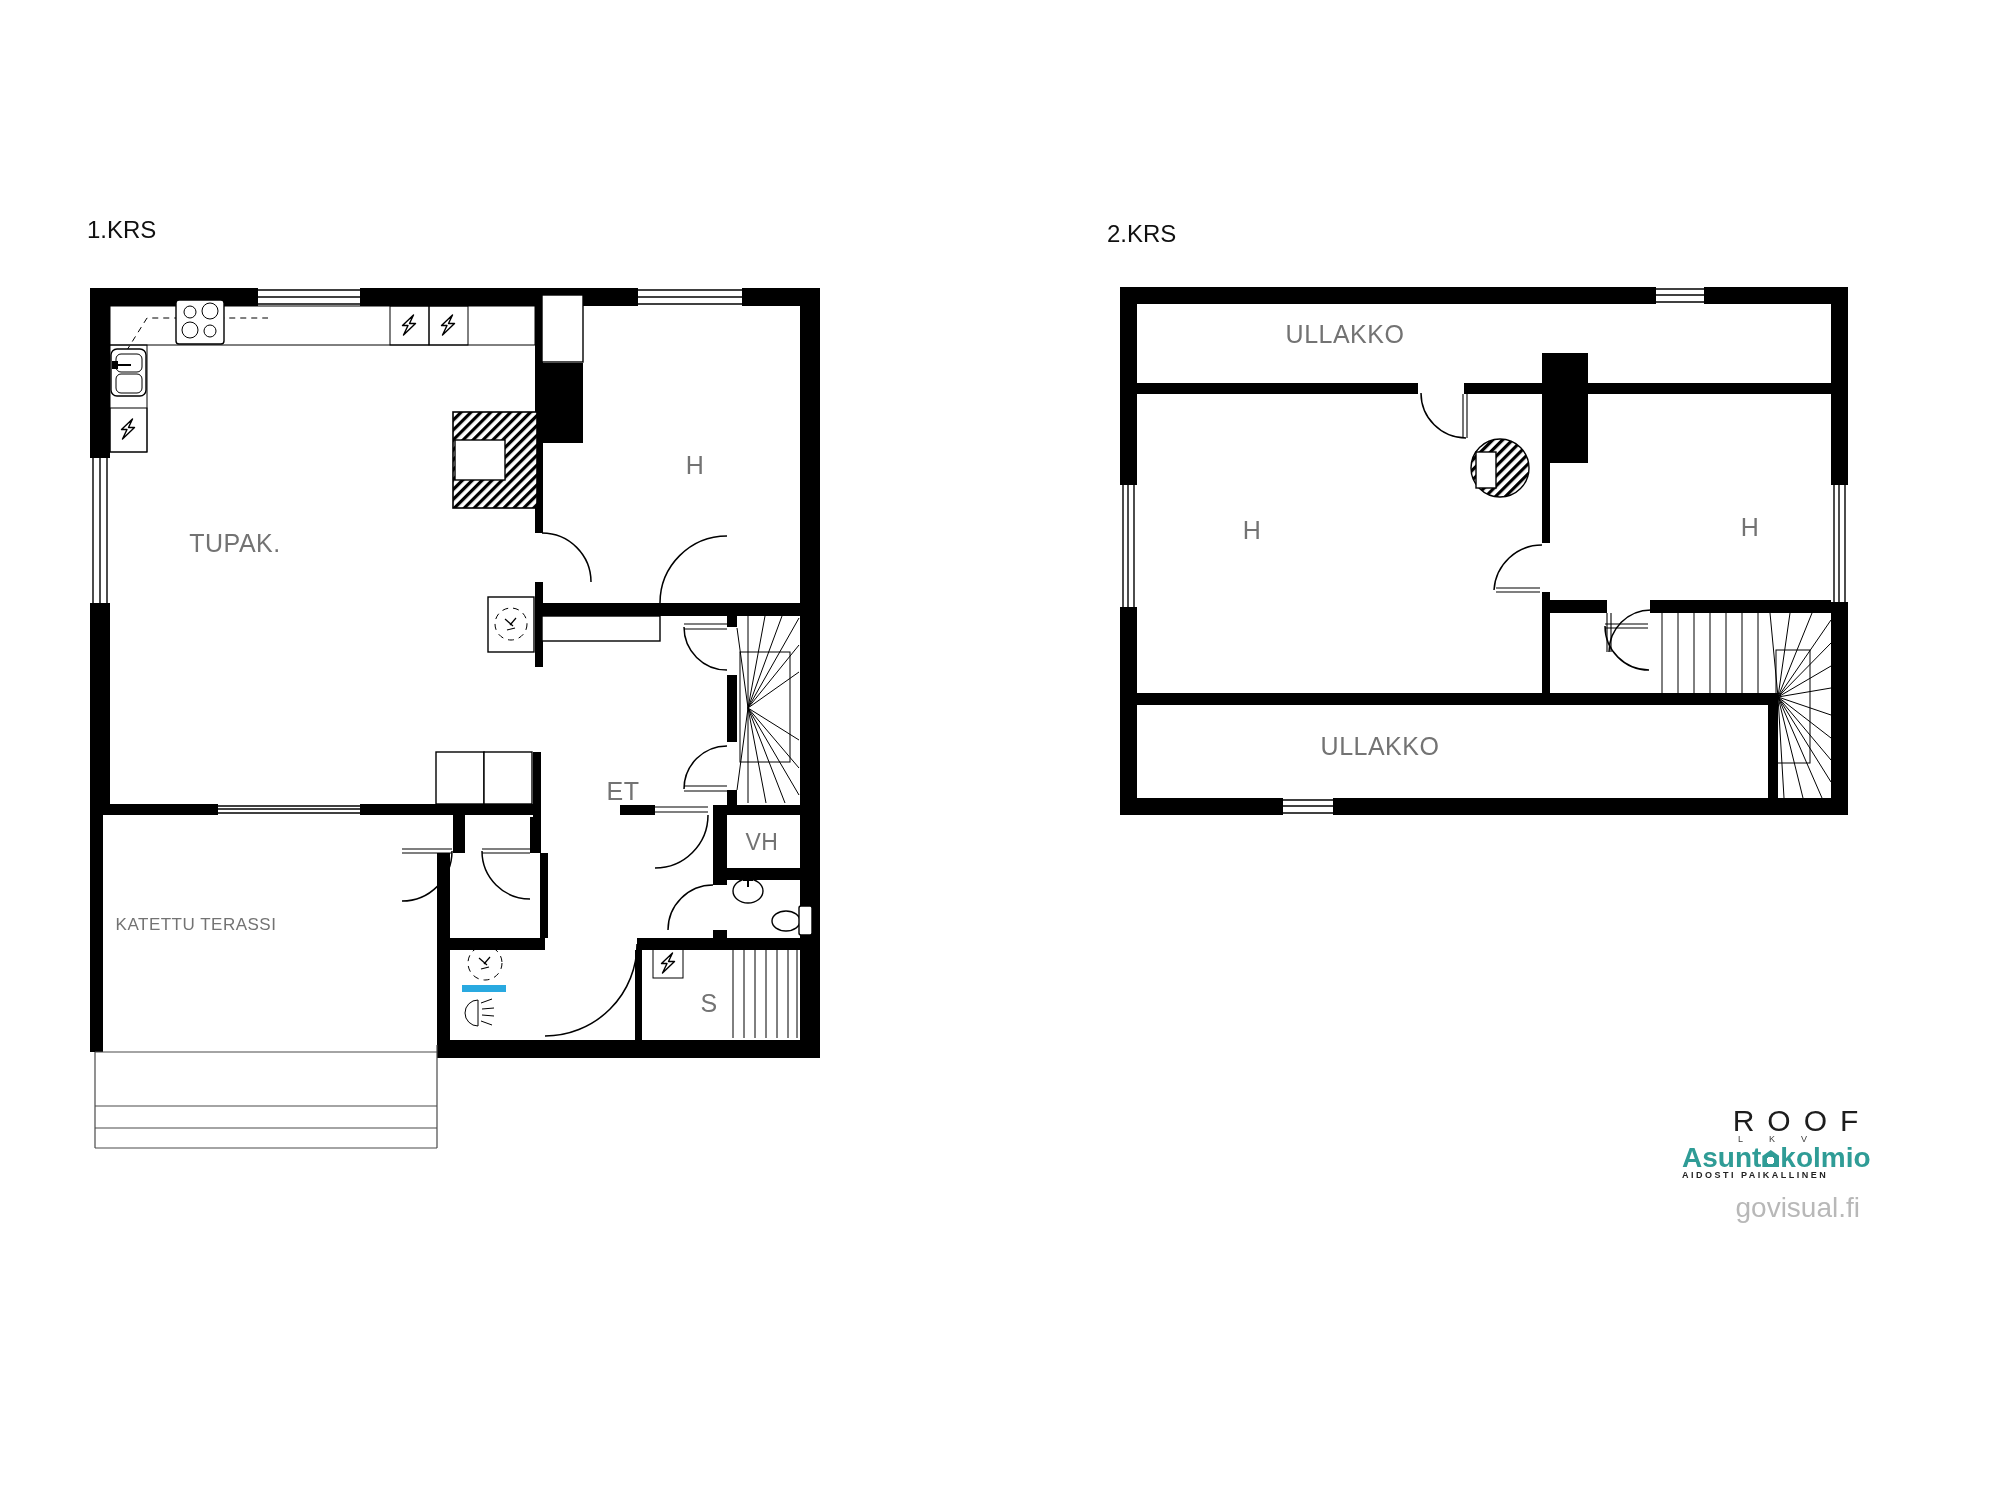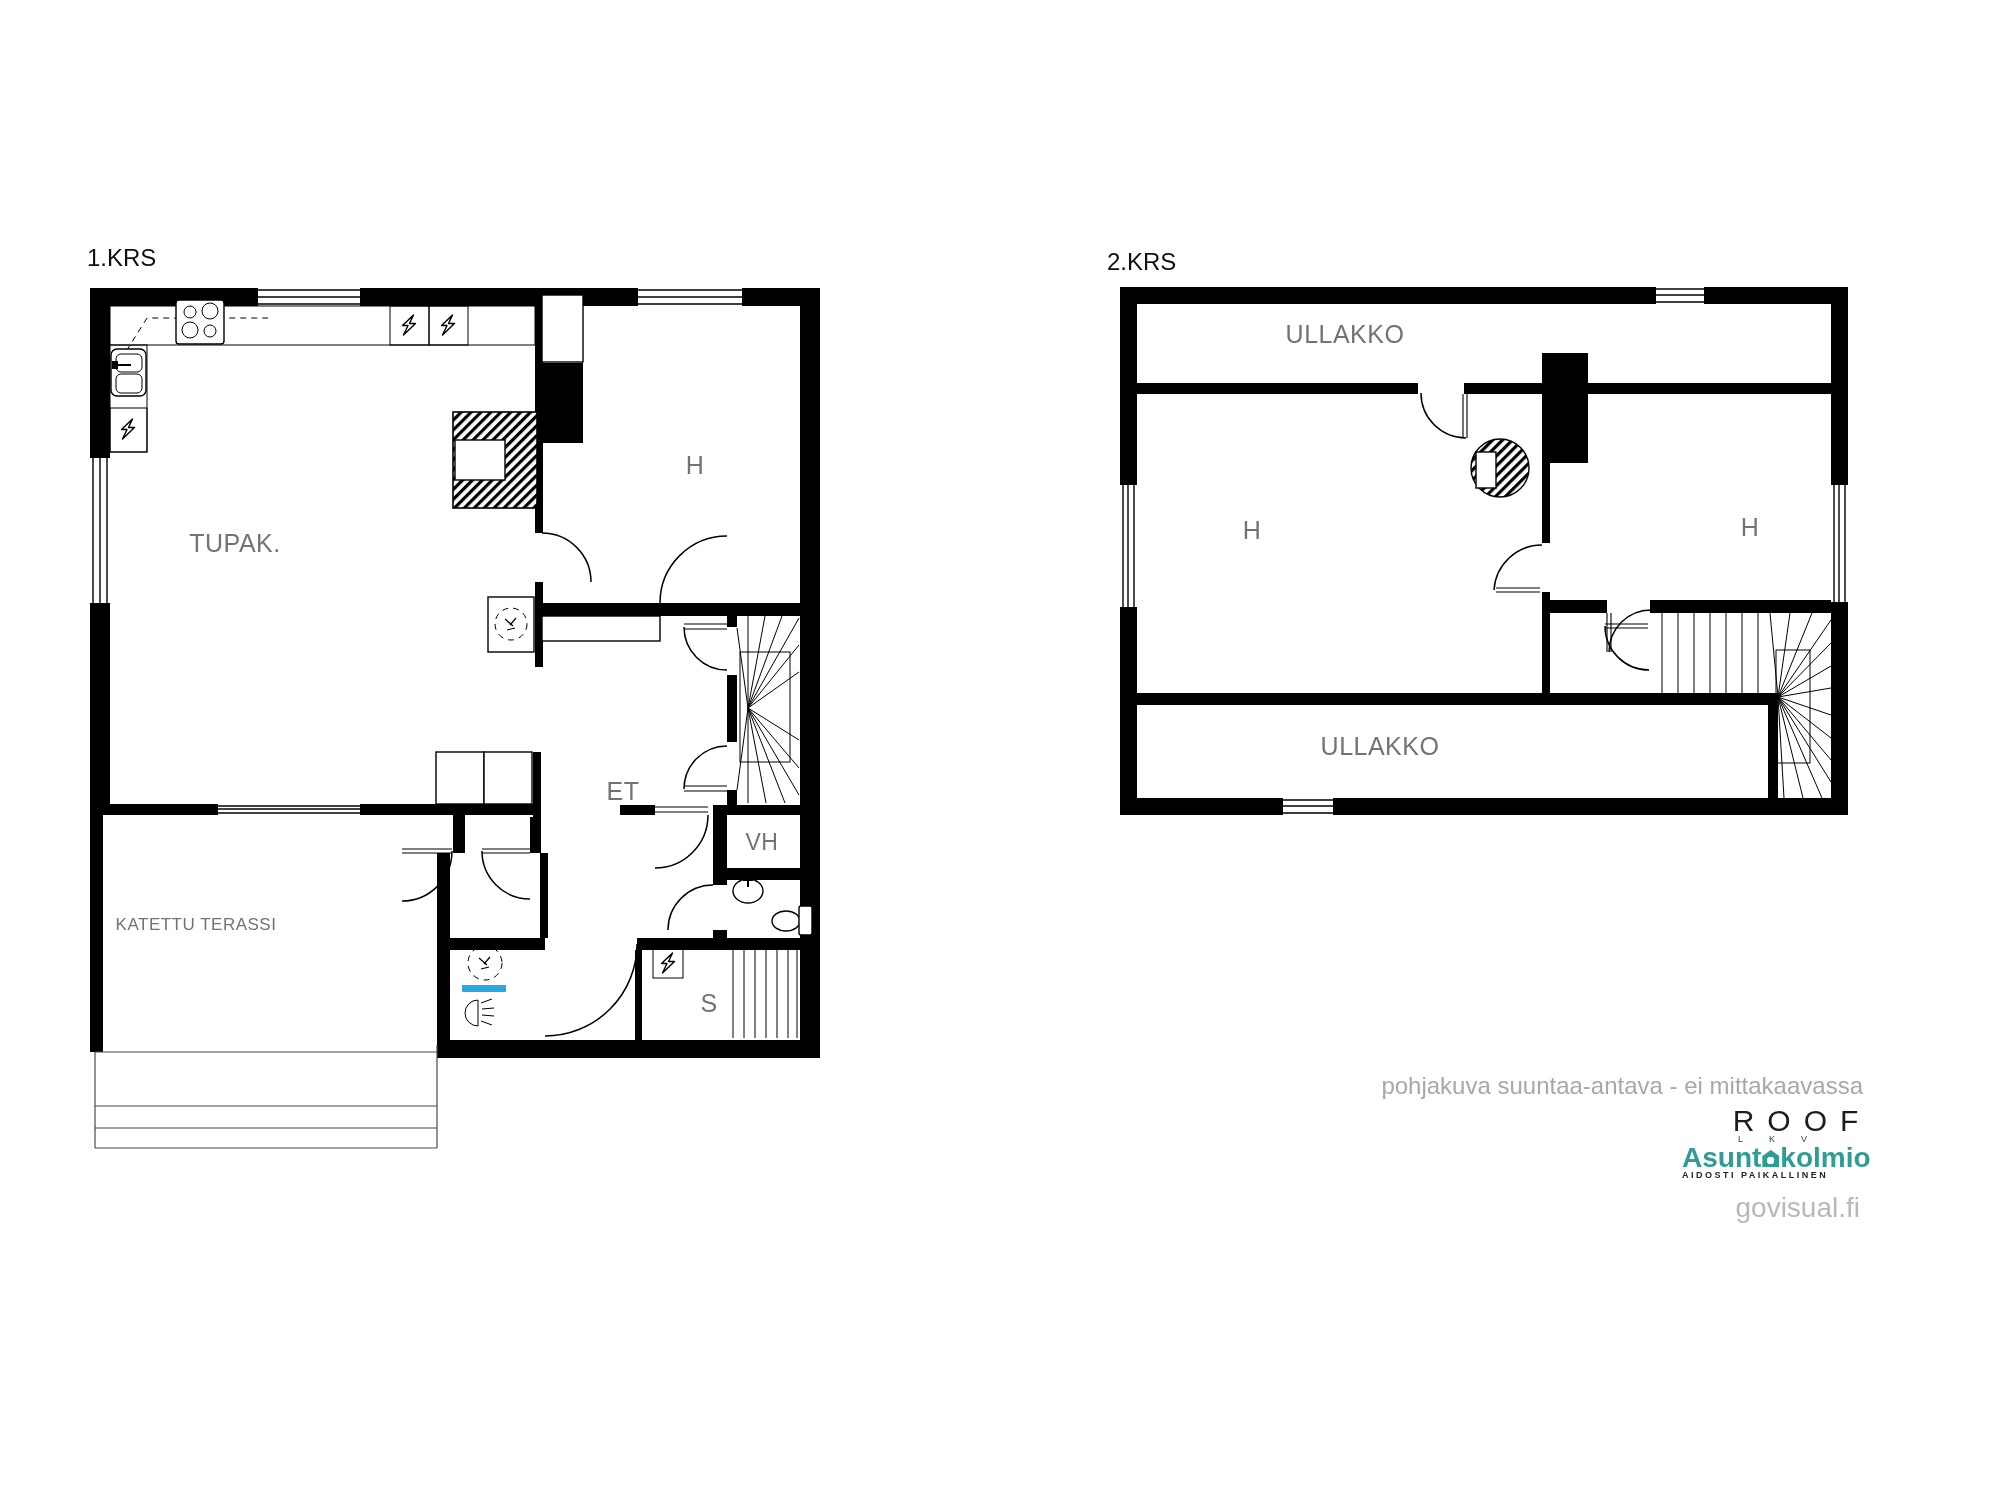--- a/index.html
+++ b/index.html
@@ -10,21 +10,21 @@
   .winfill{fill:#fff;stroke:none;}
   .winline{stroke:#000;stroke-width:1.4;fill:none;}
   .box{fill:#fff;stroke:#000;stroke-width:1.4;}
   .thin{fill:none;stroke:#000;stroke-width:1;}
   .door{fill:none;stroke:#000;stroke-width:1.5;}
   .leaf{stroke:#000;stroke-width:1.1;fill:none;}
   .dash{stroke-dasharray:6 5;}
   .ray{stroke:#000;stroke-width:1;fill:none;}
   .step{stroke:#4a4a4a;stroke-width:1.2;fill:none;}
   .lbl{position:absolute;font-size:25px;color:#737373;transform:translate(-50%,-50%);white-space:nowrap;letter-spacing:0.5px;}
-  .title{position:absolute;font-size:24px;color:#101010;white-space:nowrap;margin-top:28px;}
+  .title{position:absolute;font-size:24px;color:#101010;white-space:nowrap;}
   .note{position:absolute;font-size:24px;color:#a8a8a8;white-space:nowrap;}
   .roof{position:absolute;left:1712px;top:1104px;width:180px;text-align:center;
         font-size:30px;letter-spacing:13px;color:#1d1d1d;font-weight:400;}
   .roof-sub{position:absolute;left:1712px;top:1134px;width:180px;
         font-size:9px;letter-spacing:26px;text-indent:26px;color:#3c3c3c;}
   .brand{position:absolute;left:1682px;top:1142px;width:240px;text-align:left;
         font-size:28px;font-weight:bold;color:#2f9c96;letter-spacing:0px;}
   .brand-o{display:inline-block;width:17px;height:17px;margin:0 1px;
         background:radial-gradient(circle at 50% 62%, #ffffff 0 27%, #2f9c96 28%);
         clip-path:polygon(50% 0, 100% 36%, 100% 100%, 0 100%, 0 36%);}
@@ -289,21 +289,20 @@
 <div class="lbl" style="left:623px;top:791px">ET</div>
 <div class="lbl" style="left:762px;top:842px;font-size:23px">VH</div>
 <div class="lbl" style="left:709px;top:1003px">S</div>
 <div class="lbl" style="left:196px;top:925px;font-size:17px">KATETTU TERASSI</div>
 
 <div class="lbl" style="left:1345px;top:334px">ULLAKKO</div>
 <div class="lbl" style="left:1252px;top:530px">H</div>
 <div class="lbl" style="left:1750px;top:527px">H</div>
 <div class="lbl" style="left:1380px;top:746px">ULLAKKO</div>
 
-<div class="note" style="right:137px;top:1072px">pohjakuva suuntaa-antava - ei mittakaavassa</div>
 
 <div class="roof">ROOF</div>
 <div class="roof-sub">LKV</div>
 
 <div class="brand"><span>Asunt</span><span class="brand-o"></span><span>kolmio</span></div>
 <div class="tagline">AIDOSTI PAIKALLINEN</div>
 
 <div class="watermark">govisual.fi</div>
 
 </div>

